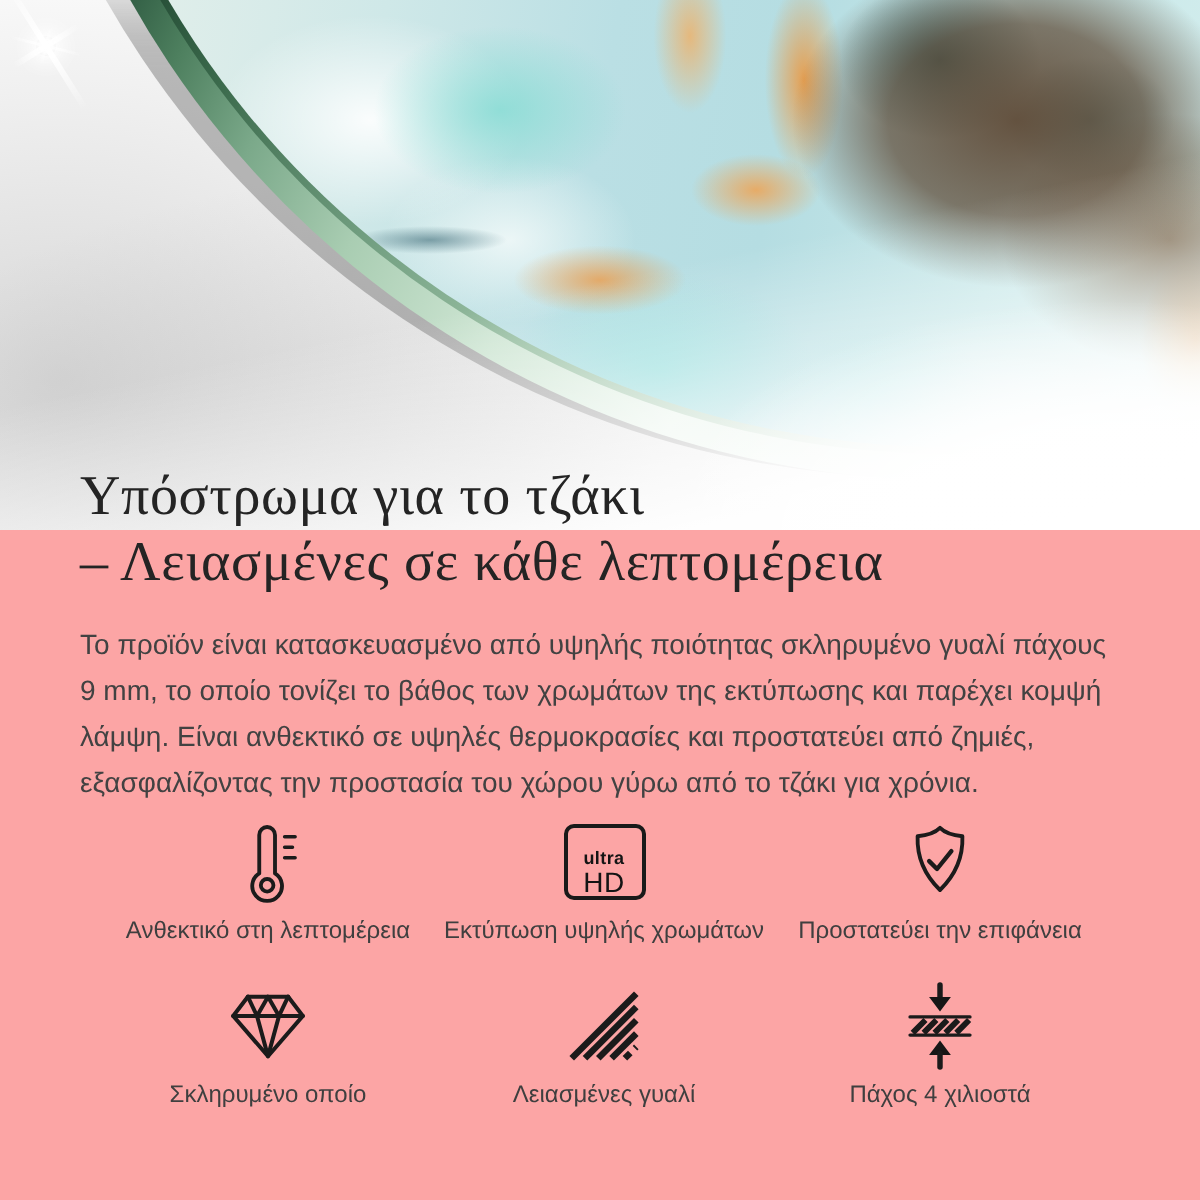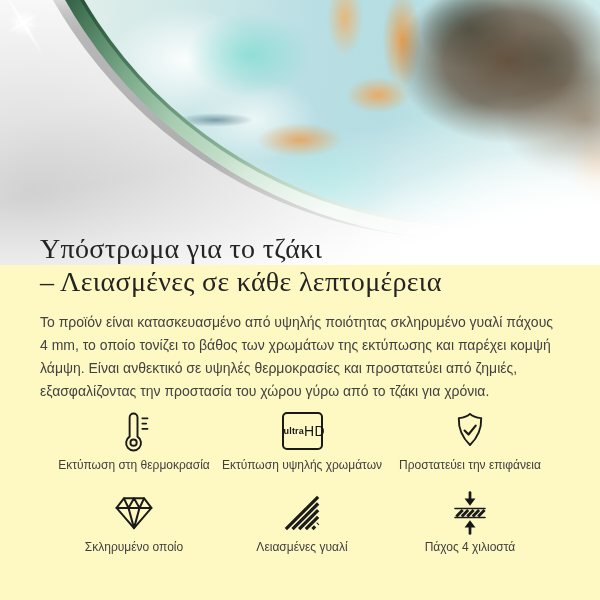--- a/index.html
+++ b/index.html
@@ -1,17 +1,17 @@
 <!DOCTYPE html>
 <html><head>
 <meta charset="utf-8">
 <style>
   html,body{margin:0;padding:0;}
   body{width:600px;height:600px;background:#fff;font-family:"Liberation Sans",sans-serif;-webkit-font-smoothing:antialiased;}
-  .page{position:relative;width:600px;height:600px;background:#fef9c3;overflow:hidden;}
+  .page{position:relative;width:600px;height:600px;background:#fca5a5;overflow:hidden;}
 
   
   .hero{position:relative;width:600px;height:265px;overflow:hidden;
     background:
       radial-gradient(420px 320px at 30px 190px, rgba(120,120,120,.30), rgba(120,120,120,0) 72%),
       radial-gradient(500px 240px at 250px 250px, rgba(128,128,128,.22), rgba(128,128,128,0) 70%),
       #ffffff;}
   .hero > div{position:absolute;inset:0;}
   .glass-shadow{background:#7d7d7d;opacity:.5;filter:blur(16px);
     clip-path:circle(473px at 464px -234px);}
@@ -62,21 +62,21 @@
   .description{margin:13px 0 0 0;max-width:531px;font-size:14px;line-height:23px;color:#424242;}
 
   
   .features{display:grid;grid-template-columns:repeat(3,168px);row-gap:18px;
     padding-left:10px;margin-top:6px;}
   .feature{display:flex;flex-direction:column;align-items:center;}
   .icon-box{height:44px;display:flex;align-items:center;justify-content:center;}
   .feature-label{margin-top:5px;font-size:12px;line-height:15px;color:#3f3f3f;text-align:center;white-space:nowrap;}
   .icon-box svg{stroke:#1b1b1b;fill:none;stroke-width:2.2;stroke-linecap:round;stroke-linejoin:round;}
   .uhd{width:37px;height:34px;border:2.5px solid #191919;border-radius:5px;
-    display:flex;align-items:center;justify-content:space-between;color:#141414;}
+    display:flex;flex-direction:column;align-items:center;justify-content:flex-end;color:#141414;}
   .uhd .t1{font-size:9px;font-weight:700;line-height:9px;letter-spacing:.2px;}
   .uhd .t2{font-size:14px;font-weight:400;line-height:14px;letter-spacing:.3px;}
 </style>
 </head>
 <body>
 
 <div class="page">
 
   <div class="hero">
     <div class="glass-shadow"></div>
@@ -95,33 +95,33 @@
         <div class="core"></div>
     </div>
   </div>
 
   <div class="content">
     <h1>
       <span>Υπόστρωμα για το τζάκι</span>
       <span>– Λειασμένες σε κάθε λεπτομέρεια</span>
     </h1>
 
-    <p class="description">Το προϊόν είναι κατασκευασμένο από υψηλής ποιότητας σκληρυμένο γυαλί πάχους 4 mm, το οποίο τονίζει το βάθος των χρωμάτων της εκτύπωσης και παρέχει κομψή λάμψη. Είναι ανθεκτικό σε υψηλές θερμοκρασίες και προστατεύει από ζημιές, εξασφαλίζοντας την προστασία του χώρου γύρω από το τζάκι για χρόνια.</p>
+    <p class="description">Το προϊόν είναι κατασκευασμένο από υψηλής ποιότητας σκληρυμένο γυαλί πάχους 9 mm, το οποίο τονίζει το βάθος των χρωμάτων της εκτύπωσης και παρέχει κομψή λάμψη. Είναι ανθεκτικό σε υψηλές θερμοκρασίες και προστατεύει από ζημιές, εξασφαλίζοντας την προστασία του χώρου γύρω από το τζάκι για χρόνια.</p>
 
     <div class="features">
 
       <div class="feature">
         <div class="icon-box">
           <svg width="42" height="44" viewBox="0 0 48 48">
             <path d="M19,30.5 V8.5 a4.5,4.5 0 0 1 9,0 V30.5 a8.5,8.5 0 1 1 -9,0 Z"></path>
             <circle cx="23.5" cy="37.3" r="3.6"></circle>
             <path d="M33.5,9.5 h6 M33.5,15.5 h4.5 M33.5,21.5 h6" stroke-width="2"></path>
           </svg>
         </div>
-        <div class="feature-label">Εκτύπωση στη θερμοκρασία</div>
+        <div class="feature-label">Ανθεκτικό στη λεπτομέρεια</div>
       </div>
 
       <div class="feature">
         <div class="icon-box">
           <div class="uhd">
             <span class="t1">ultra</span>
             <span class="t2">HD</span>
           </div>
         </div>
         <div class="feature-label">Εκτύπωση υψηλής χρωμάτων</div>

